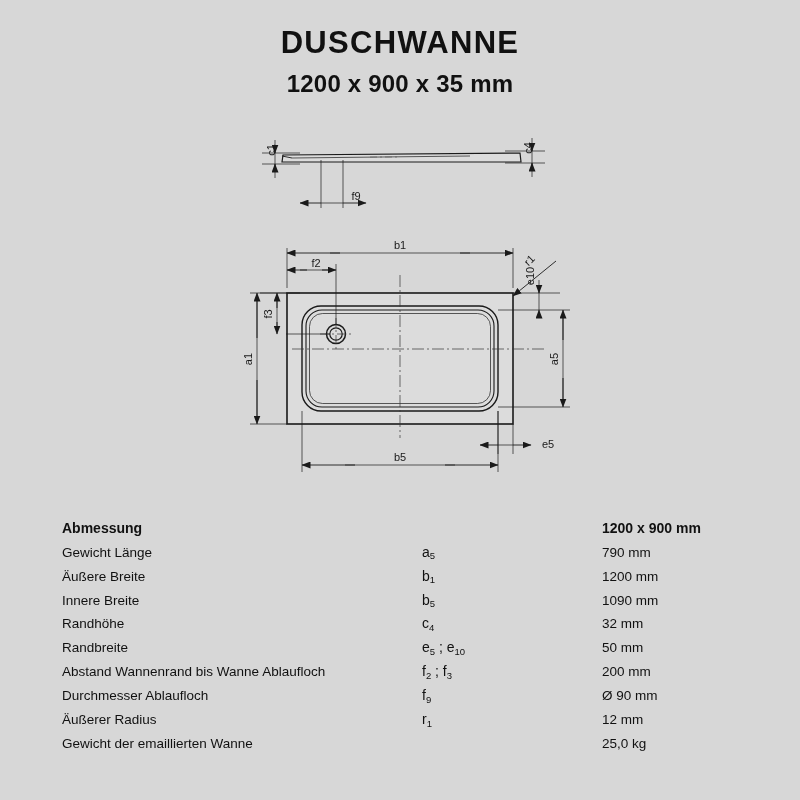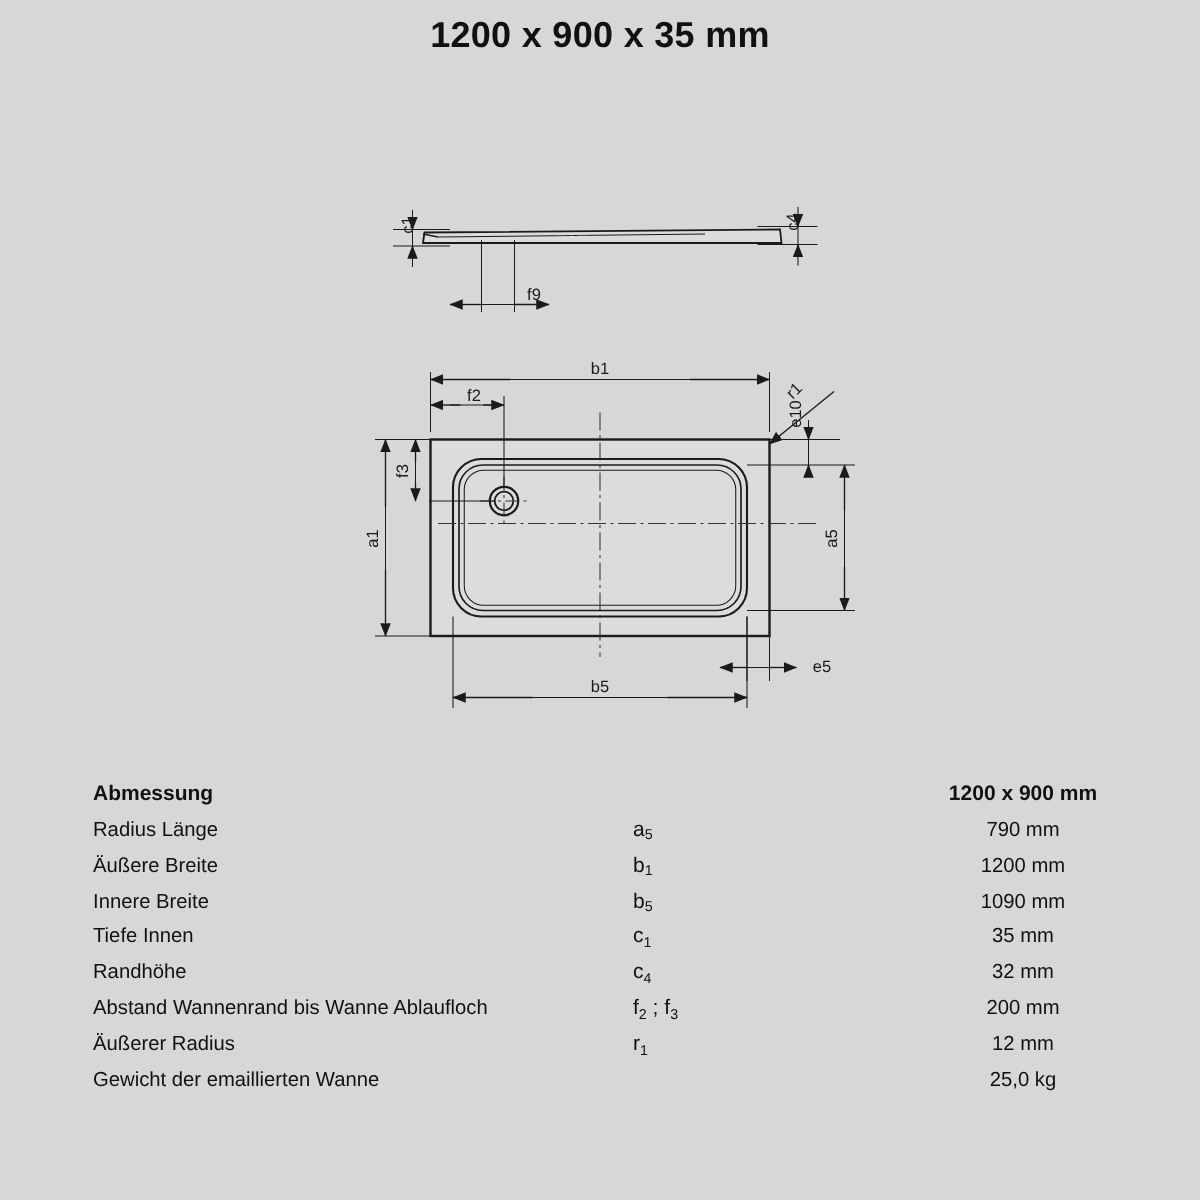--- a/index.html
+++ b/index.html
@@ -59,35 +59,36 @@
     font-size: 13.5px;
   }
   #spec-table tr { height: 23.9px; }
   #spec-table td {
     padding: 0;
     vertical-align: bottom;
     white-space: nowrap;
   }
   .col-label { text-align: left; width: 360px; margin-left: 16px; }
   .col-symbol { text-align: left; width: 180px; padding-left: 2px; }
-  .col-value { text-align: center; }
+  .col-value { text-align: left; }
   .hdr td { font-weight: bold; font-size: 14px; }
   sub {
     font-size: 0.68em;
     vertical-align: baseline;
     position: relative;
     bottom: -0.28em;
   }
   .sym { font-size: 14px; }
   .sym-faint { color: #8e8e8e; font-size: 14px; }
 </style>
 </head>
 <body>
 
 <div id="header">
+  <h1 id="doc-title">DUSCHWANNE</h1>
   <div id="doc-subtitle">1200 x 900 x 35 mm</div>
 </div>
 
 <div id="drawing">
 <svg width="800" height="360" viewBox="0 0 800 360" xmlns="http://www.w3.org/2000/svg">
   <defs>
     <marker id="arrIn" markerWidth="9" markerHeight="7" refX="8.5" refY="3.5" orient="auto" markerUnits="userSpaceOnUse">
       <polygon points="0,0 9,3.5 0,7" fill="#1a1a1a"></polygon>
     </marker>
     <marker id="arrOut" markerWidth="9" markerHeight="7" refX="0.5" refY="3.5" orient="auto" markerUnits="userSpaceOnUse">
@@ -214,50 +215,55 @@
 </div>
 
 <table id="spec-table">
   <tbody>
     <tr class="hdr">
       <td class="col-label">Abmessung</td>
       <td class="col-symbol"></td>
       <td class="col-value">1200 x 900 mm</td>
     </tr>
       <tr>
-        <td class="col-label">Radius Länge</td>
+        <td class="col-label">Gewicht Länge</td>
         <td class="col-symbol"><span class="sym">a<sub>5</sub></span></td>
         <td class="col-value">790 mm</td>
       </tr>
       <tr>
         <td class="col-label">Äußere Breite</td>
         <td class="col-symbol"><span class="sym">b<sub>1</sub></span></td>
         <td class="col-value">1200 mm</td>
       </tr>
       <tr>
         <td class="col-label">Innere Breite</td>
         <td class="col-symbol"><span class="sym">b<sub>5</sub></span></td>
         <td class="col-value">1090 mm</td>
       </tr>
       <tr>
-        <td class="col-label">Tiefe Innen</td>
-        <td class="col-symbol"><span class="sym">c<sub>1</sub></span></td>
-        <td class="col-value">35 mm</td>
-      </tr>
-      <tr>
         <td class="col-label">Randhöhe</td>
         <td class="col-symbol"><span class="sym">c<sub>4</sub></span></td>
         <td class="col-value">32 mm</td>
       </tr>
       <tr>
+        <td class="col-label">Randbreite</td>
+        <td class="col-symbol"><span class="sym">e<sub>5</sub> ; e<sub>10</sub></span></td>
+        <td class="col-value">50 mm</td>
+      </tr>
+      <tr>
         <td class="col-label">Abstand Wannenrand bis Wanne Ablaufloch</td>
         <td class="col-symbol"><span class="sym">f<sub>2</sub> ; f<sub>3</sub></span></td>
         <td class="col-value">200 mm</td>
       </tr>
       <tr>
+        <td class="col-label">Durchmesser Ablaufloch</td>
+        <td class="col-symbol"><span class="sym">f<sub>9</sub></span></td>
+        <td class="col-value">Ø 90 mm</td>
+      </tr>
+      <tr>
         <td class="col-label">Äußerer Radius</td>
         <td class="col-symbol"><span class="sym">r<sub>1</sub></span></td>
         <td class="col-value">12 mm</td>
       </tr>
       <tr>
         <td class="col-label">Gewicht der emaillierten Wanne</td>
         <td class="col-symbol"><span class="sym"></span></td>
         <td class="col-value">25,0 kg</td>
       </tr>
     </tbody>

